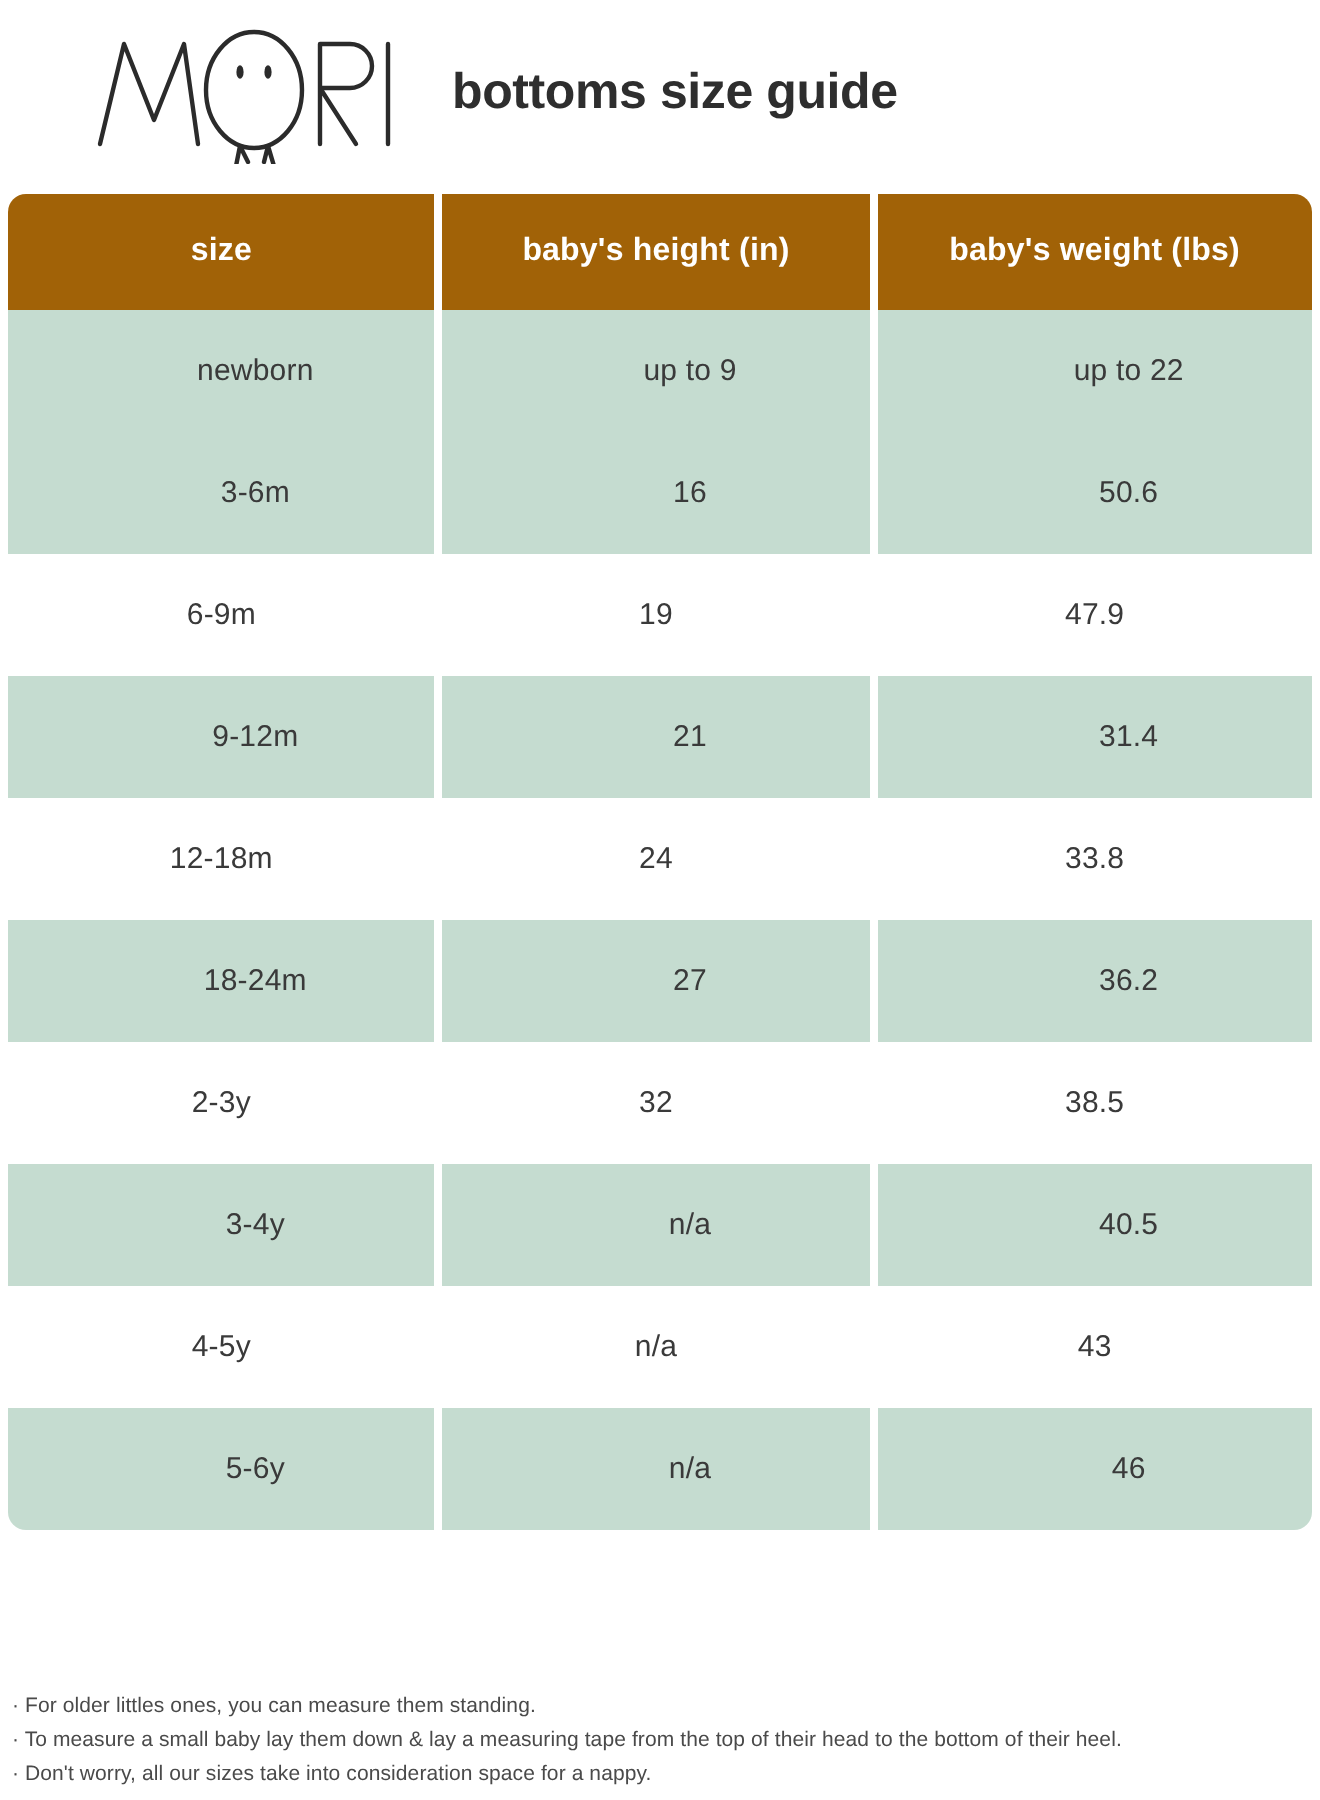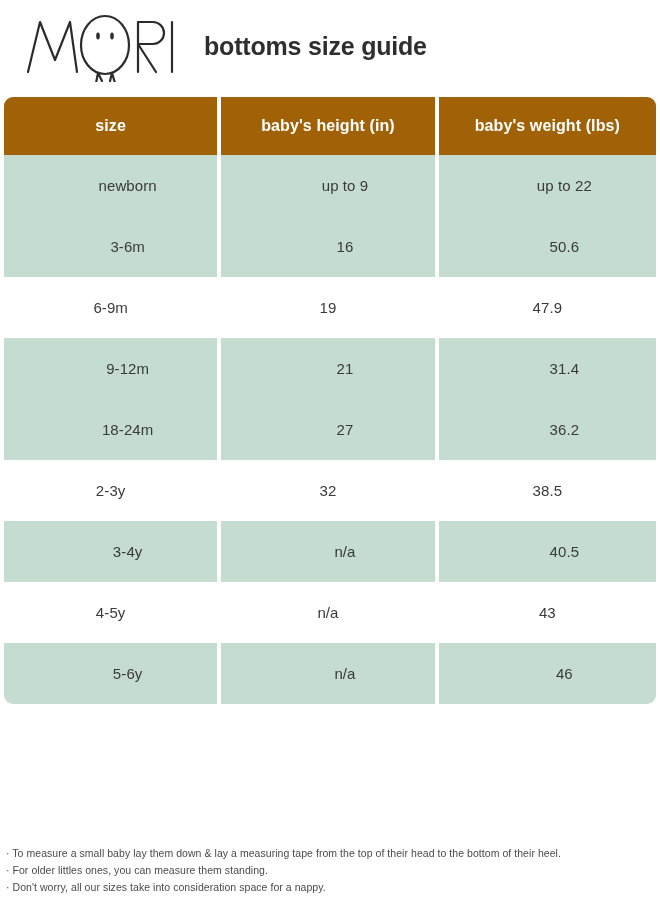--- a/index.html
+++ b/index.html
@@ -15,20 +15,21 @@
     position: relative;
   }
 
   
   .page-header {
     display: flex;
     align-items: center;
     height: 92px;
     padding: 0 0 0 22px;
     box-sizing: border-box;
+    margin-left: 22px;
   }
 
   .brand-logo {
     display: flex;
     align-items: flex-start;
     width: 170px;
     flex: 0 0 auto;
   }
   .logo-svg { display: block; }
 
@@ -147,20 +148,25 @@
     <div class="cell">19</div>
     <div class="cell">47.9</div>
   </div>
 
   <div class="table-row row-shaded">
     <div class="cell">9-12m</div>
     <div class="cell">21</div>
     <div class="cell">31.4</div>
   </div>
 
+  <div class="table-row row-plain">
+    <div class="cell">12-18m</div>
+    <div class="cell">24</div>
+    <div class="cell">33.8</div>
+  </div>
 
   <div class="table-row row-shaded">
     <div class="cell">18-24m</div>
     <div class="cell">27</div>
     <div class="cell">36.2</div>
   </div>
 
   <div class="table-row row-plain">
     <div class="cell">2-3y</div>
     <div class="cell">32</div>
@@ -181,16 +187,16 @@
 
   <div class="table-row row-shaded">
     <div class="cell">5-6y</div>
     <div class="cell">n/a</div>
     <div class="cell">46</div>
   </div>
 
 </div>
 
 <div class="footnotes">
+  <div class="footnote">· For older littles ones, you can measure them standing.</div>
   <div class="footnote">· To measure a small baby lay them down &amp; lay a measuring tape from the top of their head to the bottom of their heel.</div>
-  <div class="footnote">· For older littles ones, you can measure them standing.</div>
   <div class="footnote">· Don't worry, all our sizes take into consideration space for a nappy.</div>
 </div>
 
 </body></html>

